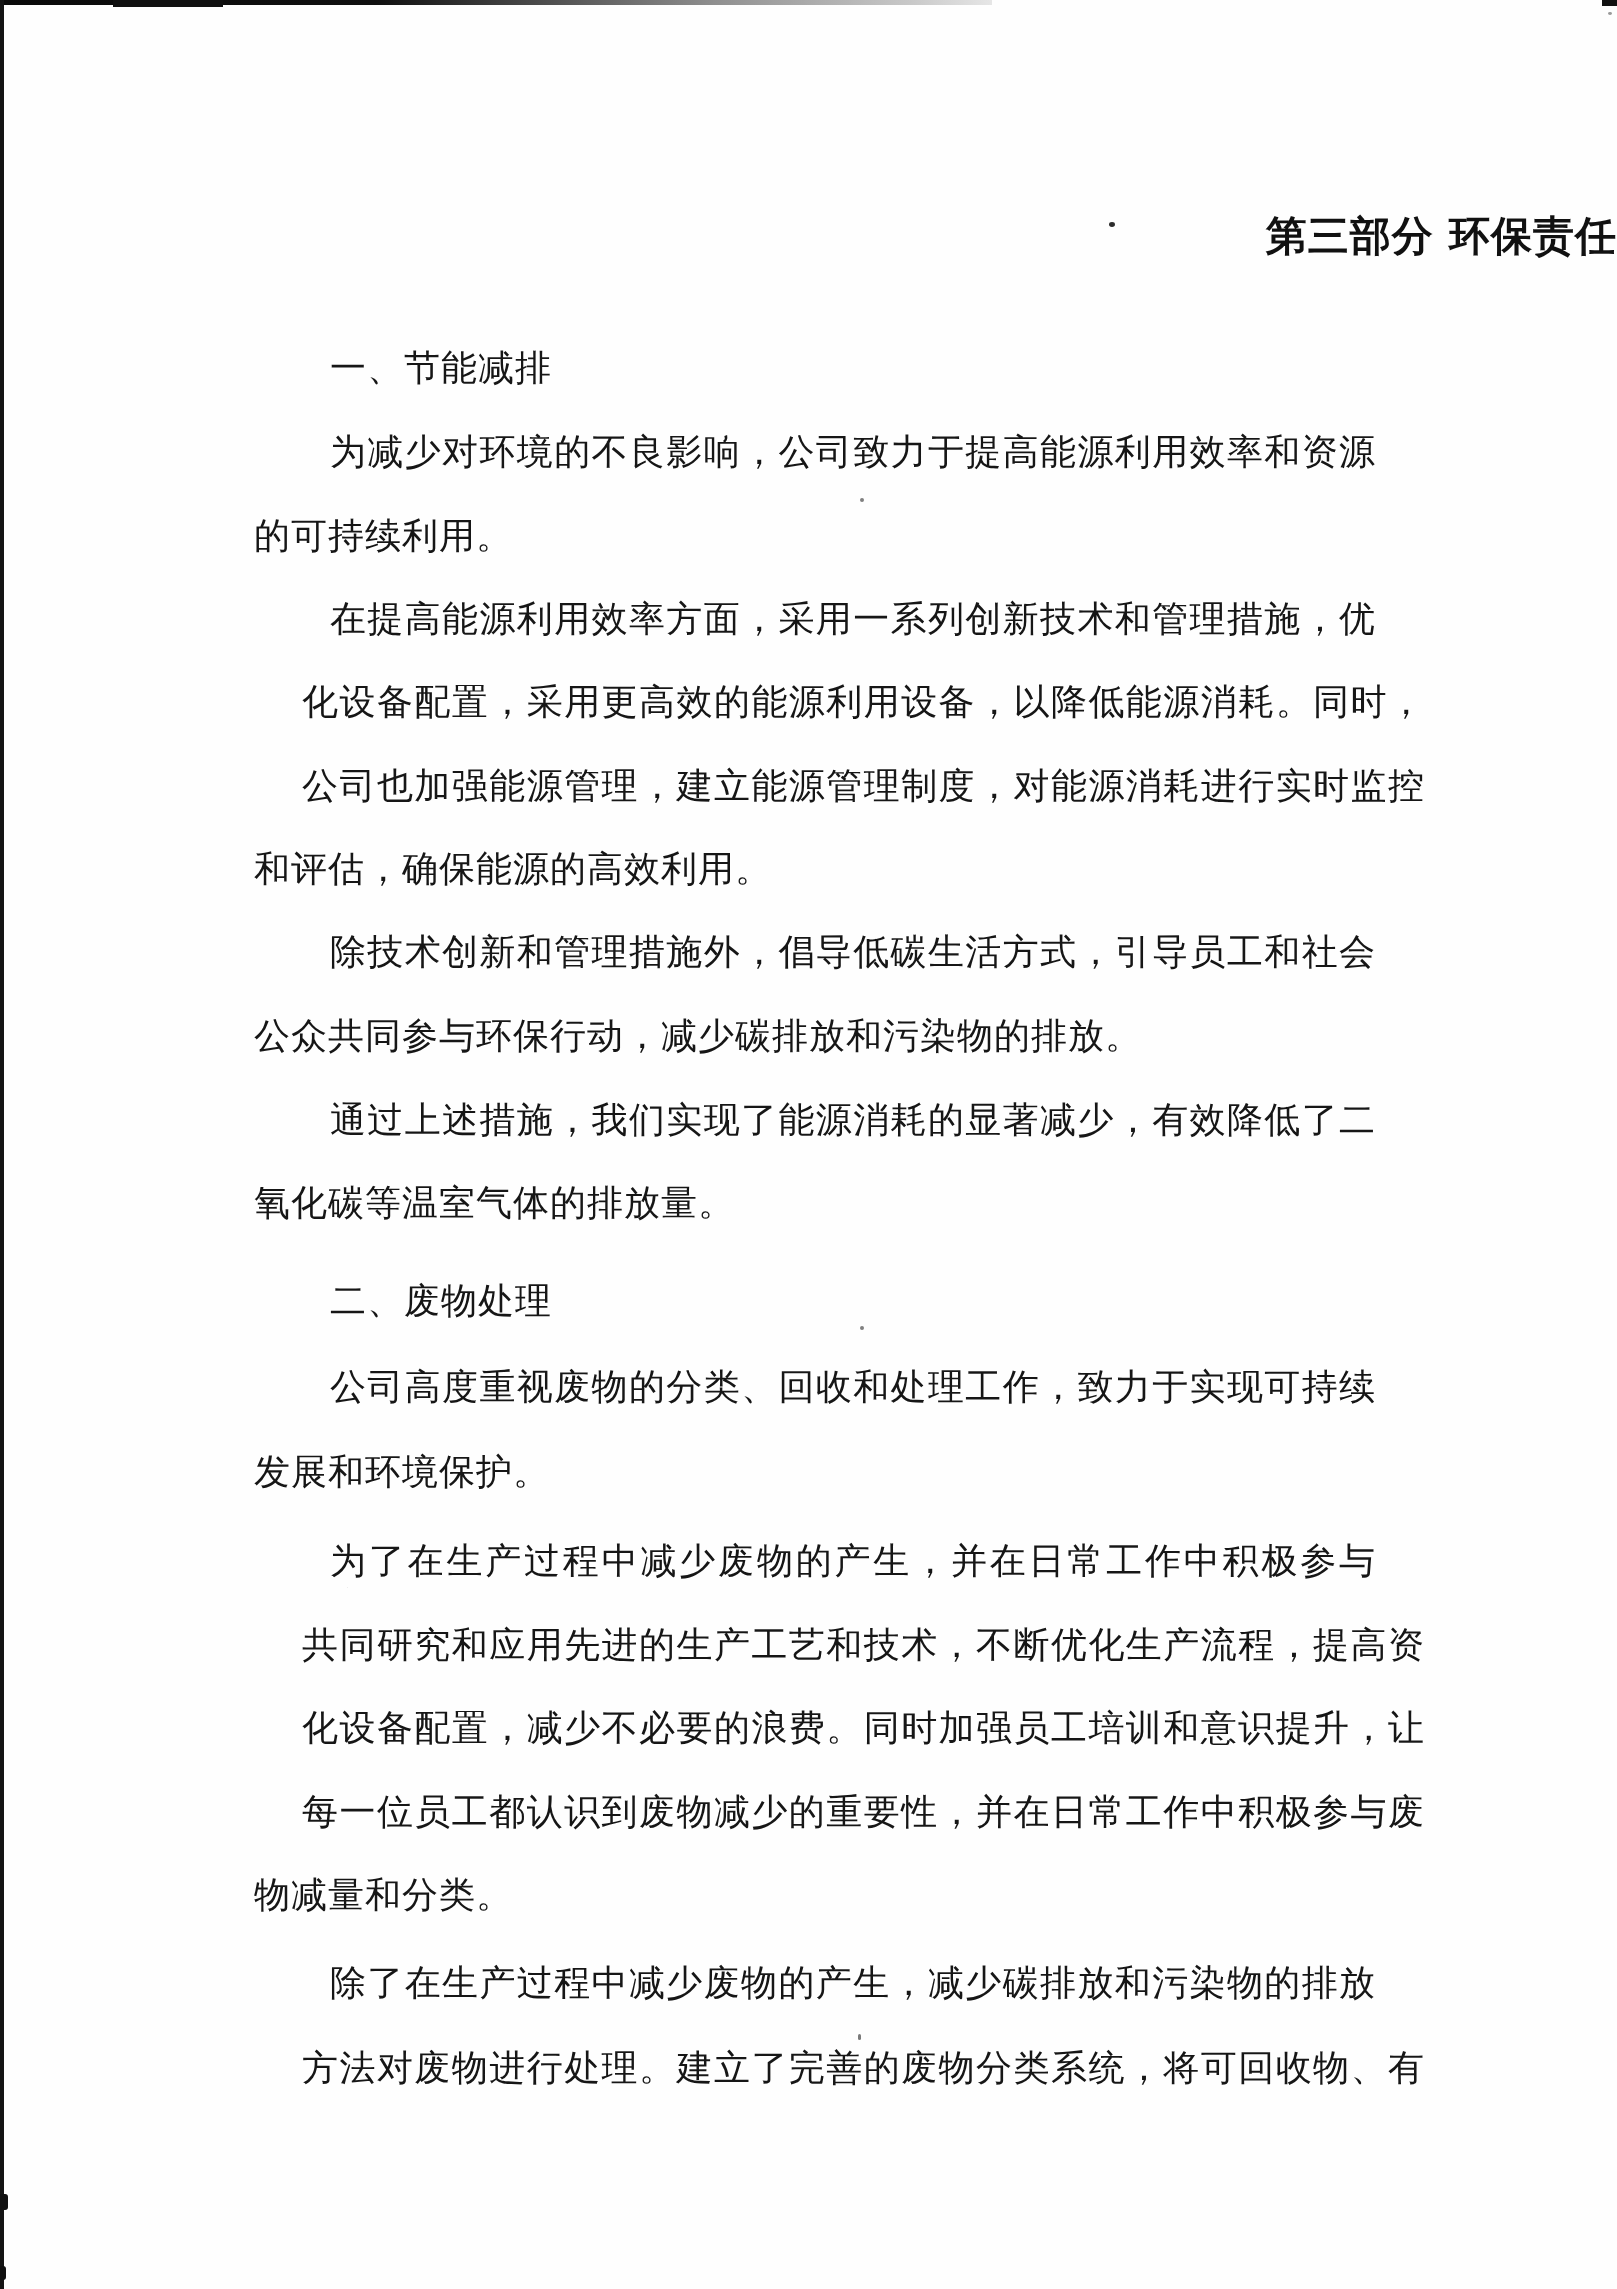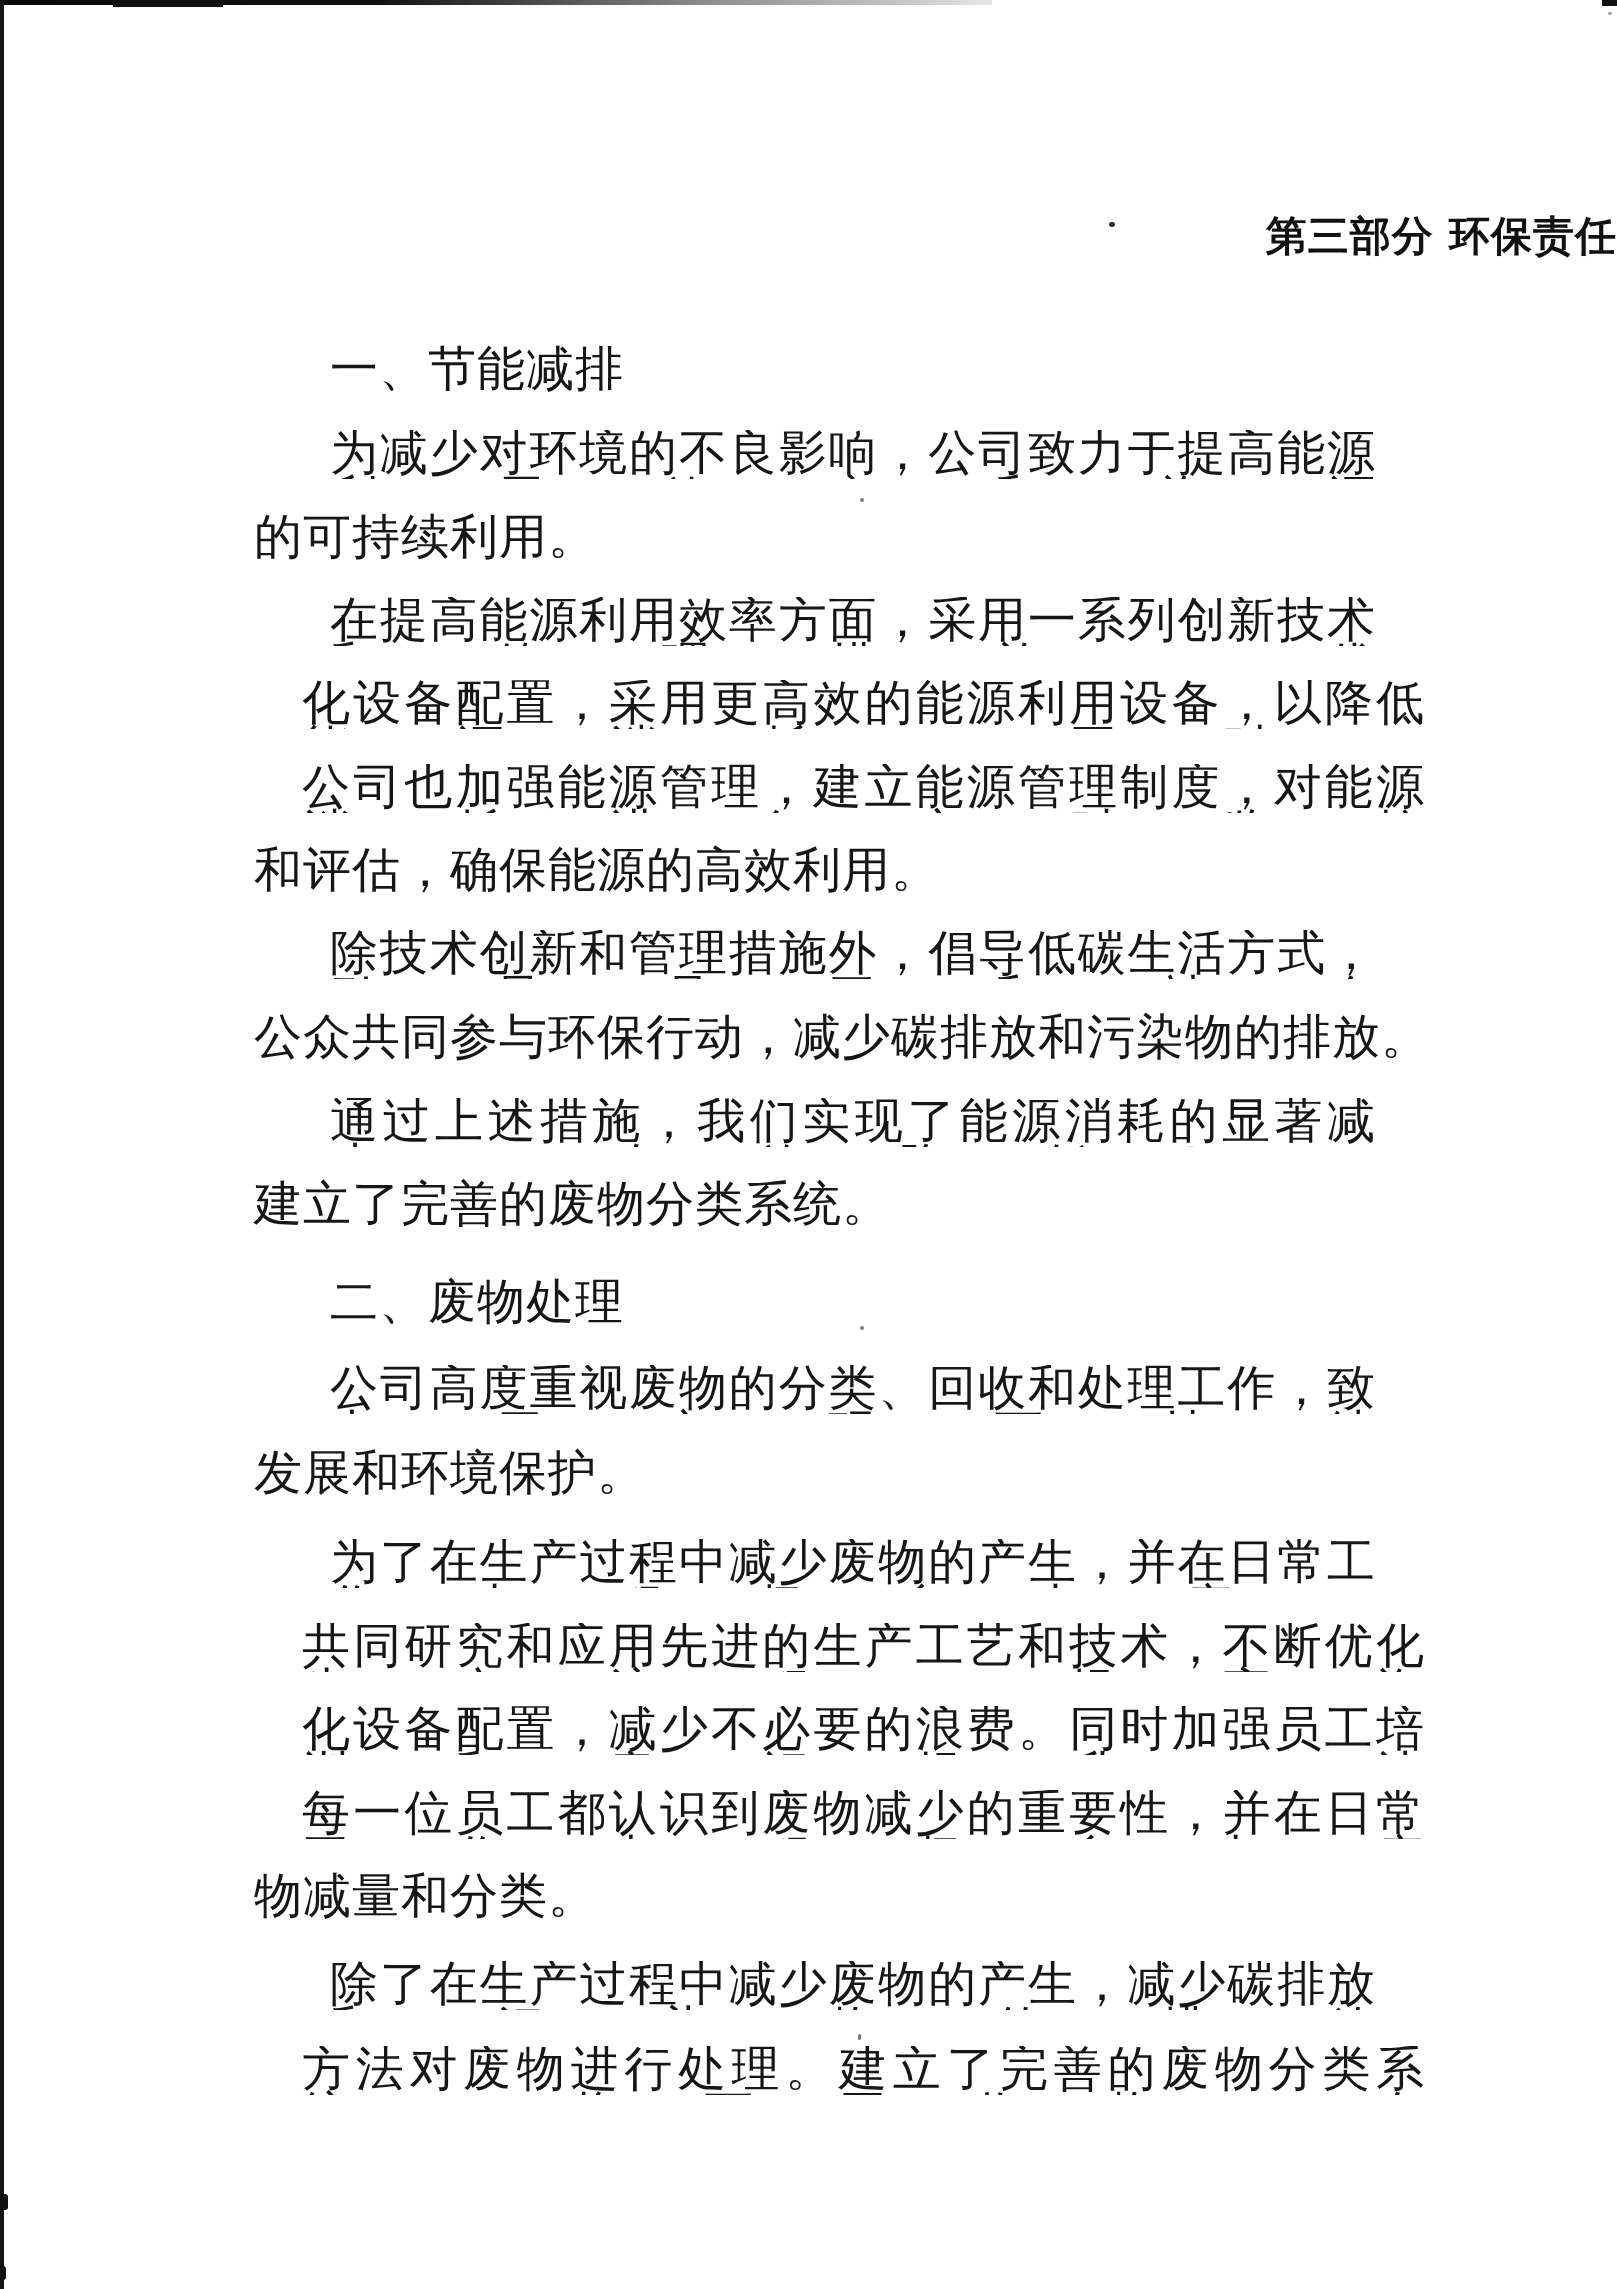--- a/index.html
+++ b/index.html
@@ -83,21 +83,21 @@
     font-weight: 700;
     font-size: 41px;
     line-height: 53px;
     letter-spacing: 1px;
     color: #111111;
   }
 
   
   .line {
     position: absolute;
-    font-size: 48px;
+    font-size: 36px;
     line-height: 45px;
     letter-spacing: 1px;
     white-space: nowrap;
     color: #161616;
     font-family: Liberation Serif, serif;
   }
   .line.indent { left: 330px; }
   .line.flush  { left: 254px; }
   .line.full {
     white-space: normal;
@@ -132,21 +132,21 @@
   <div class="line indent" style="top:346px">一、节能减排</div>
   <div class="line indent full" style="top:430px">为减少对环境的不良影响，公司致力于提高能源利用效率和资源</div>
   <div class="line flush" style="top:514px">的可持续利用。</div>
   <div class="line indent full" style="top:597px">在提高能源利用效率方面，采用一系列创新技术和管理措施，优</div>
   <div class="line flush full" style="top:680px">化设备配置，采用更高效的能源利用设备，以降低能源消耗。同时，</div>
   <div class="line flush full" style="top:764px">公司也加强能源管理，建立能源管理制度，对能源消耗进行实时监控</div>
   <div class="line flush" style="top:847px">和评估，确保能源的高效利用。</div>
   <div class="line indent full" style="top:930px">除技术创新和管理措施外，倡导低碳生活方式，引导员工和社会</div>
   <div class="line indent full" style="top:1098px">通过上述措施，我们实现了能源消耗的显著减少，有效降低了二</div>
   <div class="line flush" style="top:1014px">公众共同参与环保行动，减少碳排放和污染物的排放。</div>
-  <div class="line flush" style="top:1181px">建立了完善的废物分类系统。</div>
+  <div class="line flush" style="top:1181px">氧化碳等温室气体的排放量。</div>
   <div class="line indent" style="top:1279px">二、废物处理</div>
   <div class="line indent full" style="top:1365px">公司高度重视废物的分类、回收和处理工作，致力于实现可持续</div>
   <div class="line flush" style="top:1450px">发展和环境保护。</div>
   <div class="line indent full" style="top:1539px">为了在生产过程中减少废物的产生，并在日常工作中积极参与废，</div>
   <div class="line flush full" style="top:1623px">共同研究和应用先进的生产工艺和技术，不断优化生产流程，提高资</div>
   <div class="line flush full" style="top:1706px">化设备配置，减少不必要的浪费。同时加强员工培训和意识提升，让</div>
   <div class="line flush full" style="top:1790px">每一位员工都认识到废物减少的重要性，并在日常工作中积极参与废</div>
   <div class="line flush" style="top:1873px">物减量和分类。</div>
   <div class="line indent full" style="top:1961px">除了在生产过程中减少废物的产生，减少碳排放和污染物的排放</div>
   <div class="line flush full" style="top:2046px">方法对废物进行处理。建立了完善的废物分类系统，将可回收物、有</div>

